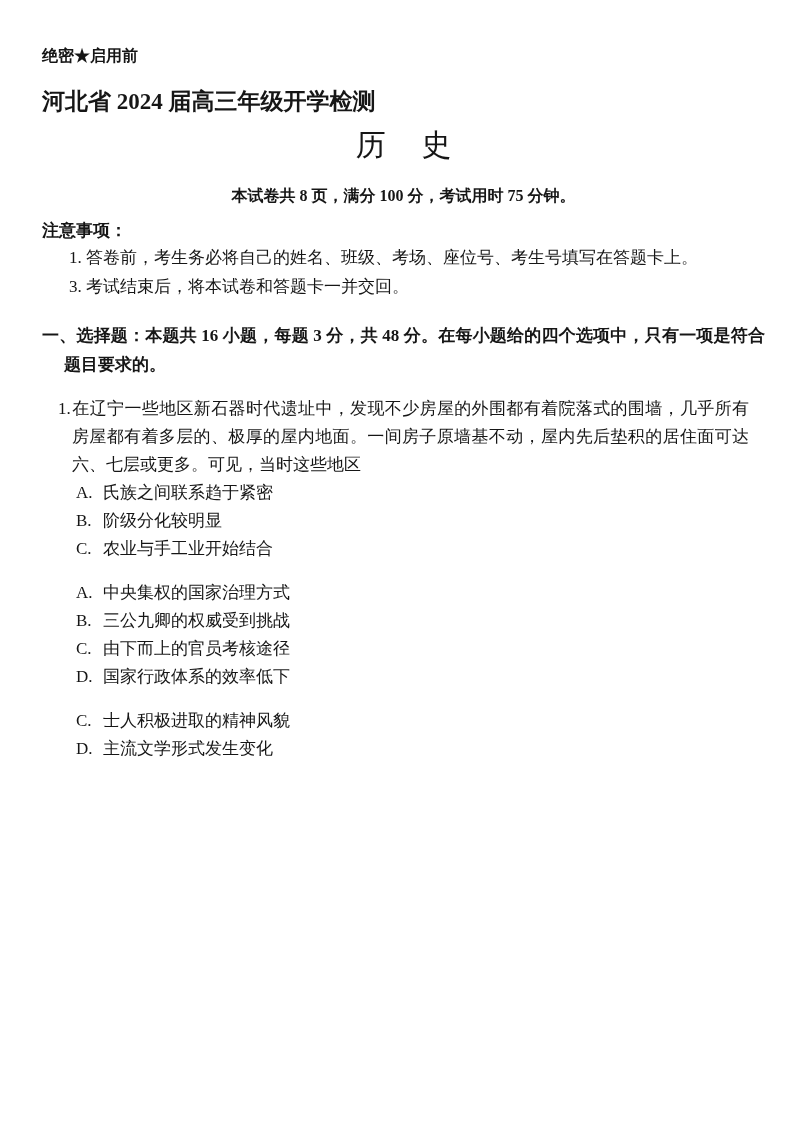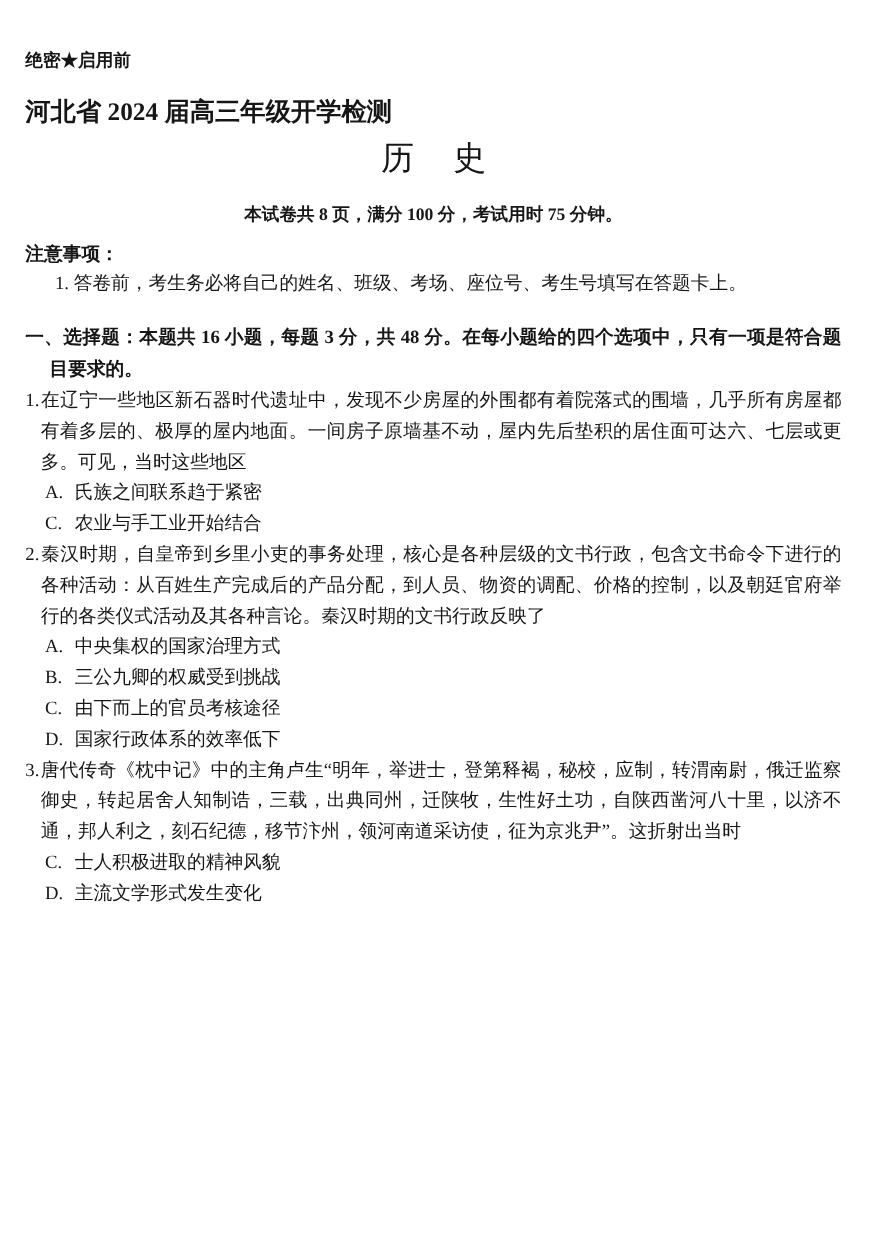--- a/index.html
+++ b/index.html
@@ -8,21 +8,21 @@
     background: #ffffff;
     color: #161616;
     font-family: "Liberation Serif", "DejaVu Serif", serif;
   }
   .page {
     position: relative;
     width: 794px; height: 1122px;
     overflow: hidden;
     background: #ffffff;
   }
-  .content { padding: 46px 29px 0 23px; }
+  .content { padding: 46px 29px 0 42px; }
 
   .classification {
     font-weight: bold;
     font-size: 16px;
     line-height: 20px;
   }
   .title {
     font-weight: bold;
     font-size: 23px;
     line-height: 28px;
@@ -59,21 +59,21 @@
   }
   .section-heading {
     font-weight: bold;
     font-size: 17px;
     line-height: 29px;
     margin: 20px 0 0 0;
     padding-left: 22px;
     text-indent: -22px;
     text-align: justify;
   }
-  .question { margin: 0; }
+  .question { margin: 16px; }
   .q-stem {
     font-size: 17px;
     line-height: 28px;
     padding-left: 14px;
     text-indent: -14px;
     text-align: justify;
     margin: 0;
   }
   .q-num { display: inline-block; width: 14px; text-indent: 0; }
   .option {
@@ -93,57 +93,55 @@
 
     <div class="title">河北省 2024 届高三年级开学检测</div>
 
     <div class="subject">历 史</div>
 
     <div class="exam-info">本试卷共 8 页，满分 100 分，考试用时 75 分钟。</div>
 
     <div class="notice-title">注意事项：</div>
 
     <p class="notice-item">1. 答卷前，考生务必将自己的姓名、班级、考场、座位号、考生号填写在答题卡上。</p>
+    <p class="notice-item">3. 考试结束后，将本试卷和答题卡一并交回。</p>
 
     <p class="section-heading">一、选择题：本题共 16 小题，每题 3 分，共 48 分。在每小题给的四个选项中，只有一项是符合题目要求的。</p>
 
     <div class="question">
       <p class="q-stem">
         <span class="q-num">1.</span><span>在辽宁一些地区新石器时代遗址中，发现不少房屋的外围都有着院落式的围墙，几乎所有房屋都有着多层的、极厚的屋内地面。一间房子原墙基不动，屋内先后垫积的居住面可达六、七层或更多。可见，当时这些地区</span>
       </p>
       <div class="option">
         <span class="opt-label">A.</span><span>氏族之间联系趋于紧密</span>
       </div>
       <div class="option">
+        <span class="opt-label">B.</span><span>阶级分化较明显</span>
+      </div>
+      <div class="option">
         <span class="opt-label">C.</span><span>农业与手工业开始结合</span>
       </div>
     </div>
 
     <div class="question">
-      <p class="q-stem">
-        <span class="q-num">2.</span><span>秦汉时期，自皇帝到乡里小吏的事务处理，核心是各种层级的文书行政，包含文书命令下进行的各种活动：从百姓生产完成后的产品分配，到人员、物资的调配、价格的控制，以及朝廷官府举行的各类仪式活动及其各种言论。秦汉时期的文书行政反映了</span>
-      </p>
       <div class="option">
         <span class="opt-label">A.</span><span>中央集权的国家治理方式</span>
       </div>
       <div class="option">
         <span class="opt-label">B.</span><span>三公九卿的权威受到挑战</span>
       </div>
       <div class="option">
         <span class="opt-label">C.</span><span>由下而上的官员考核途径</span>
       </div>
       <div class="option">
         <span class="opt-label">D.</span><span>国家行政体系的效率低下</span>
       </div>
     </div>
 
     <div class="question">
-      <p class="q-stem">
-        <span class="q-num">3.</span><span>唐代传奇《枕中记》中的主角卢生“明年，举进士，登第释褐，秘校，应制，转渭南尉，俄迁监察御史，转起居舍人知制诰，三载，出典同州，迁陕牧，生性好土功，自陕西凿河八十里，以济不通，邦人利之，刻石纪德，移节汴州，领河南道采访使，征为京兆尹”。这折射出当时</span>
-      </p>
       <div class="option">
         <span class="opt-label">C.</span><span>士人积极进取的精神风貌</span>
       </div>
       <div class="option">
         <span class="opt-label">D.</span><span>主流文学形式发生变化</span>
       </div>
     </div>
 
   </div>
 </div>

